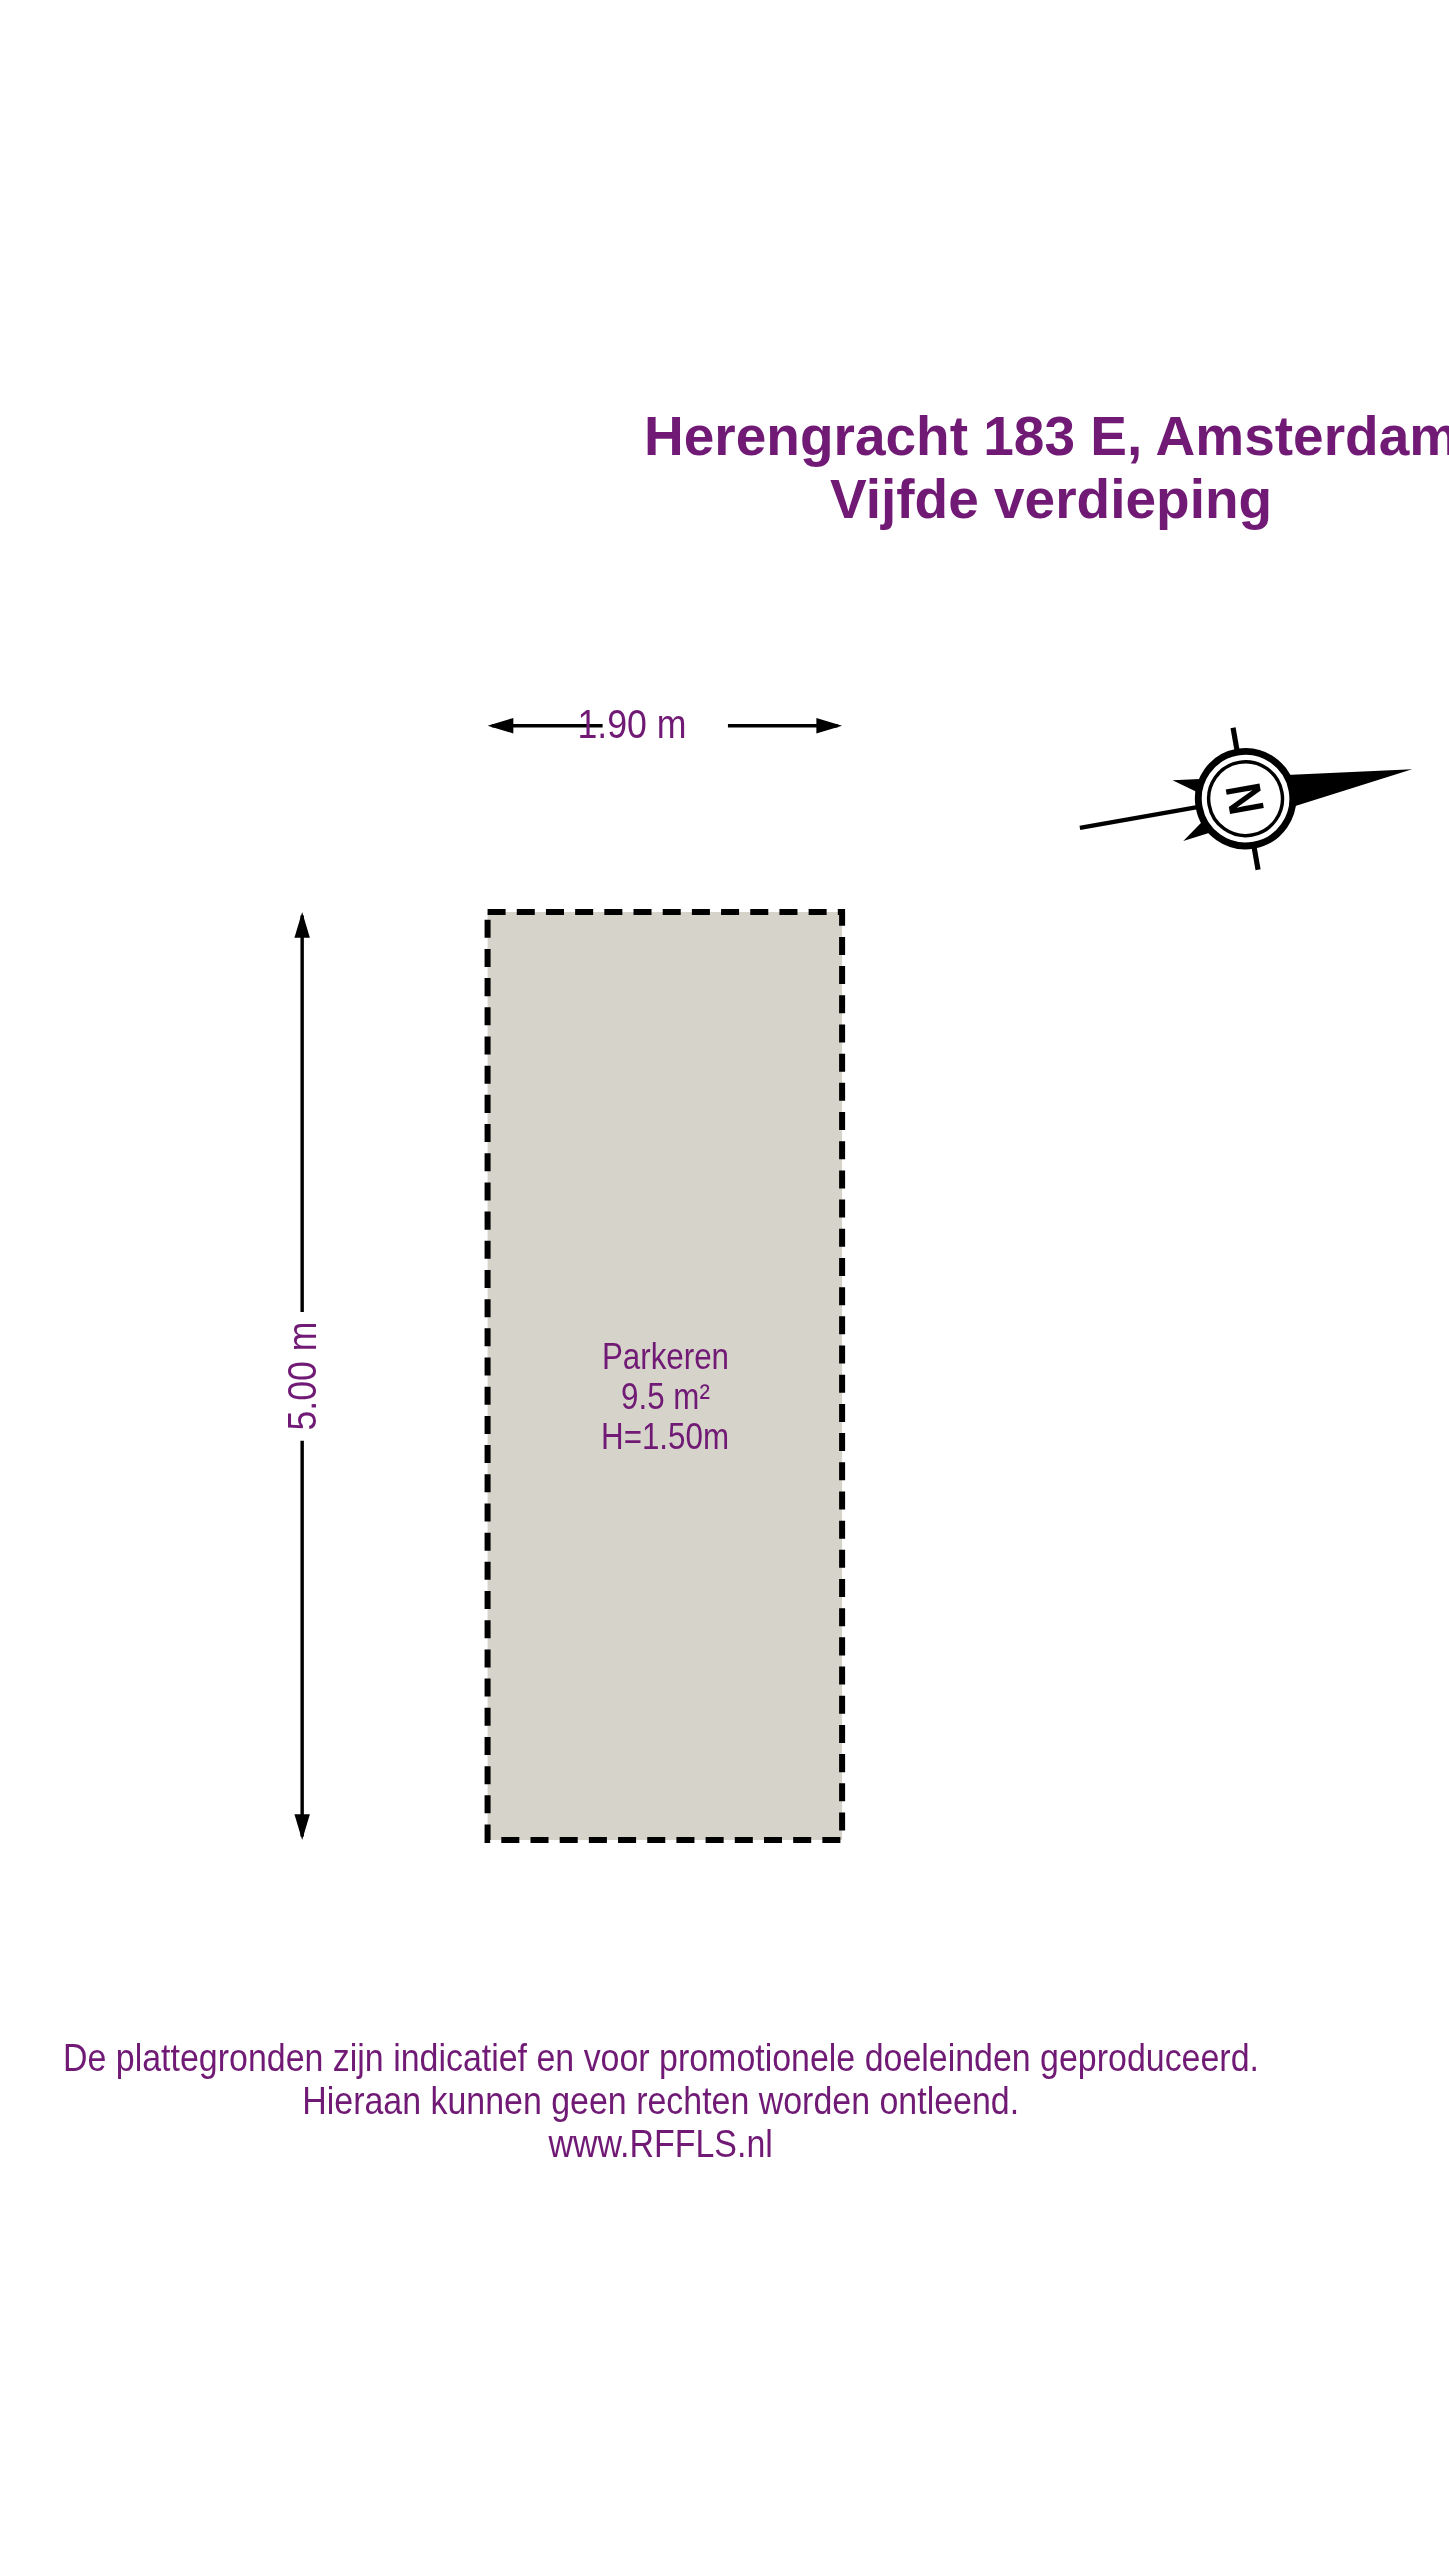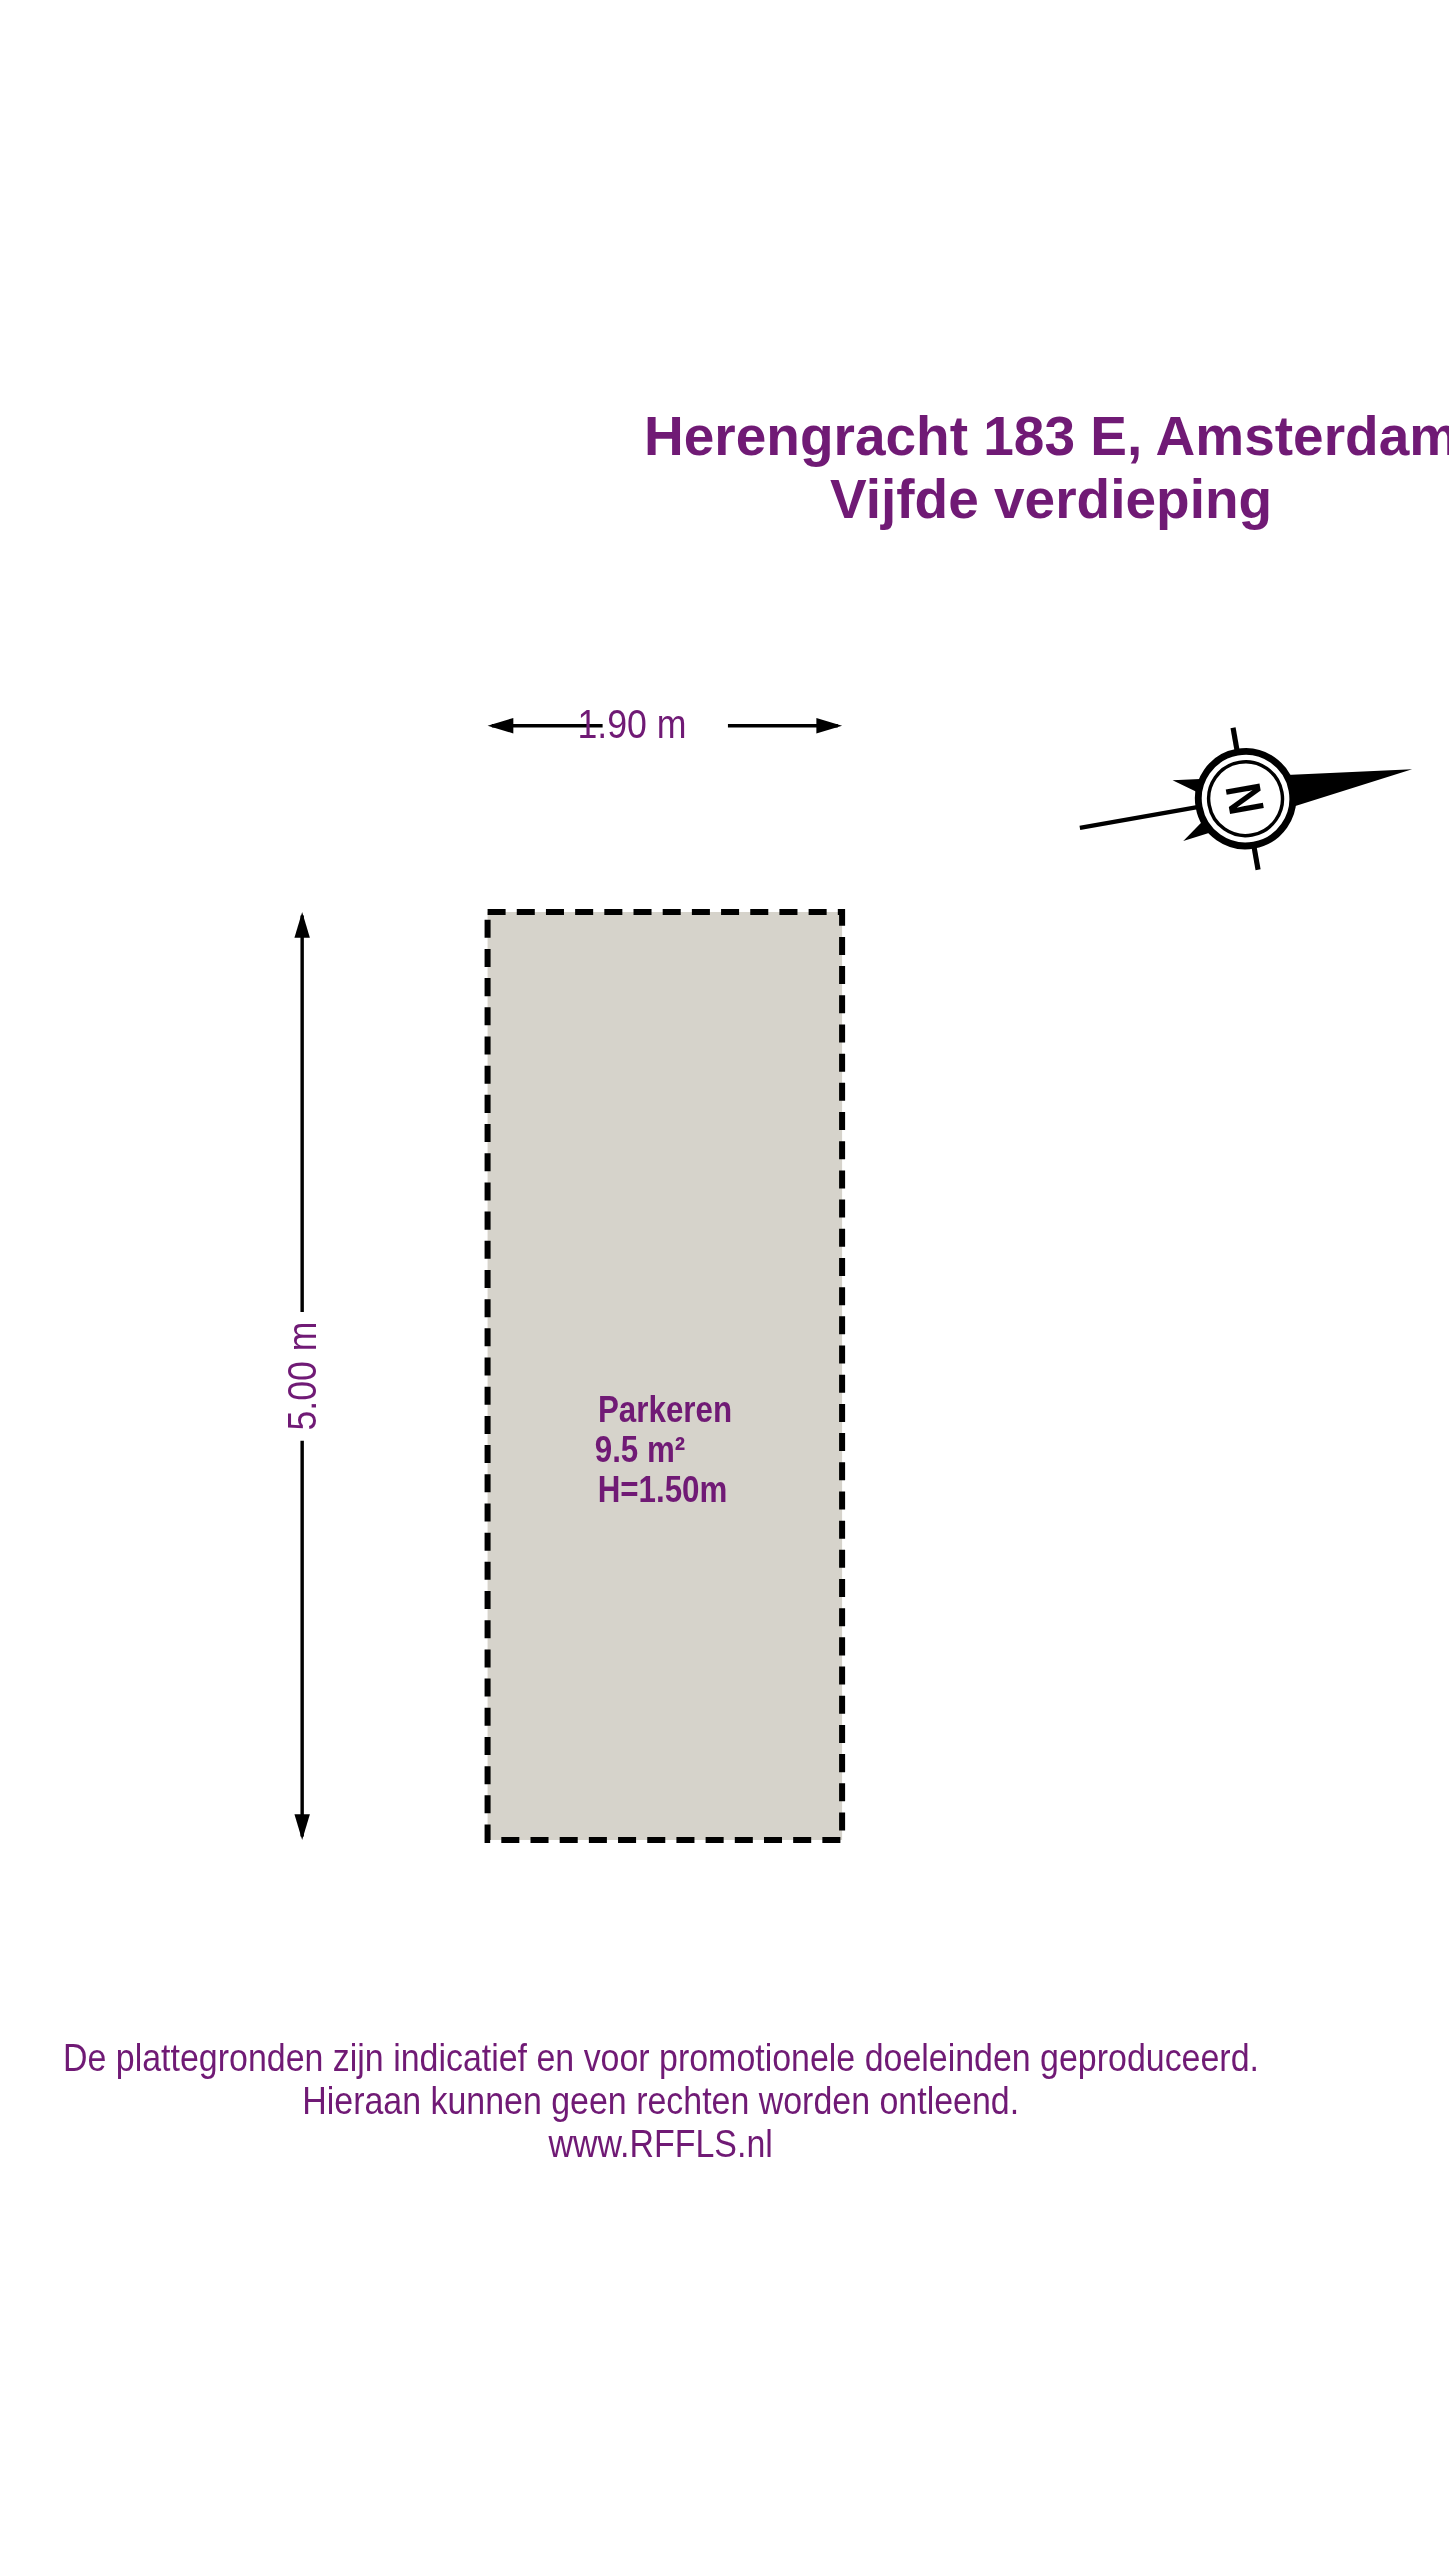--- a/index.html
+++ b/index.html
@@ -31,26 +31,25 @@
     line-height:41px;
     text-align:center;
   }
   .dim-width-label{left:632px;top:704px;transform:translateX(-50%);}
   .dim-height-label{
     left:302px;top:1376px;
     transform:translate(-50%,-50%) rotate(-90deg);
   }
 
   .room-label{
-    left:665px;top:1390px;
+    left:665px;top:1337px;
     transform:translateX(-50%);
-    text-align:left;
+    text-align:center;
     font-size:36px;
     line-height:40px;
-    font-weight:bold;
   }
 
   .footer{
     left:661px;top:2036px;
     transform:translateX(-50%);
     text-align:center;
     font-size:39px;
     line-height:43px;
   }
 

